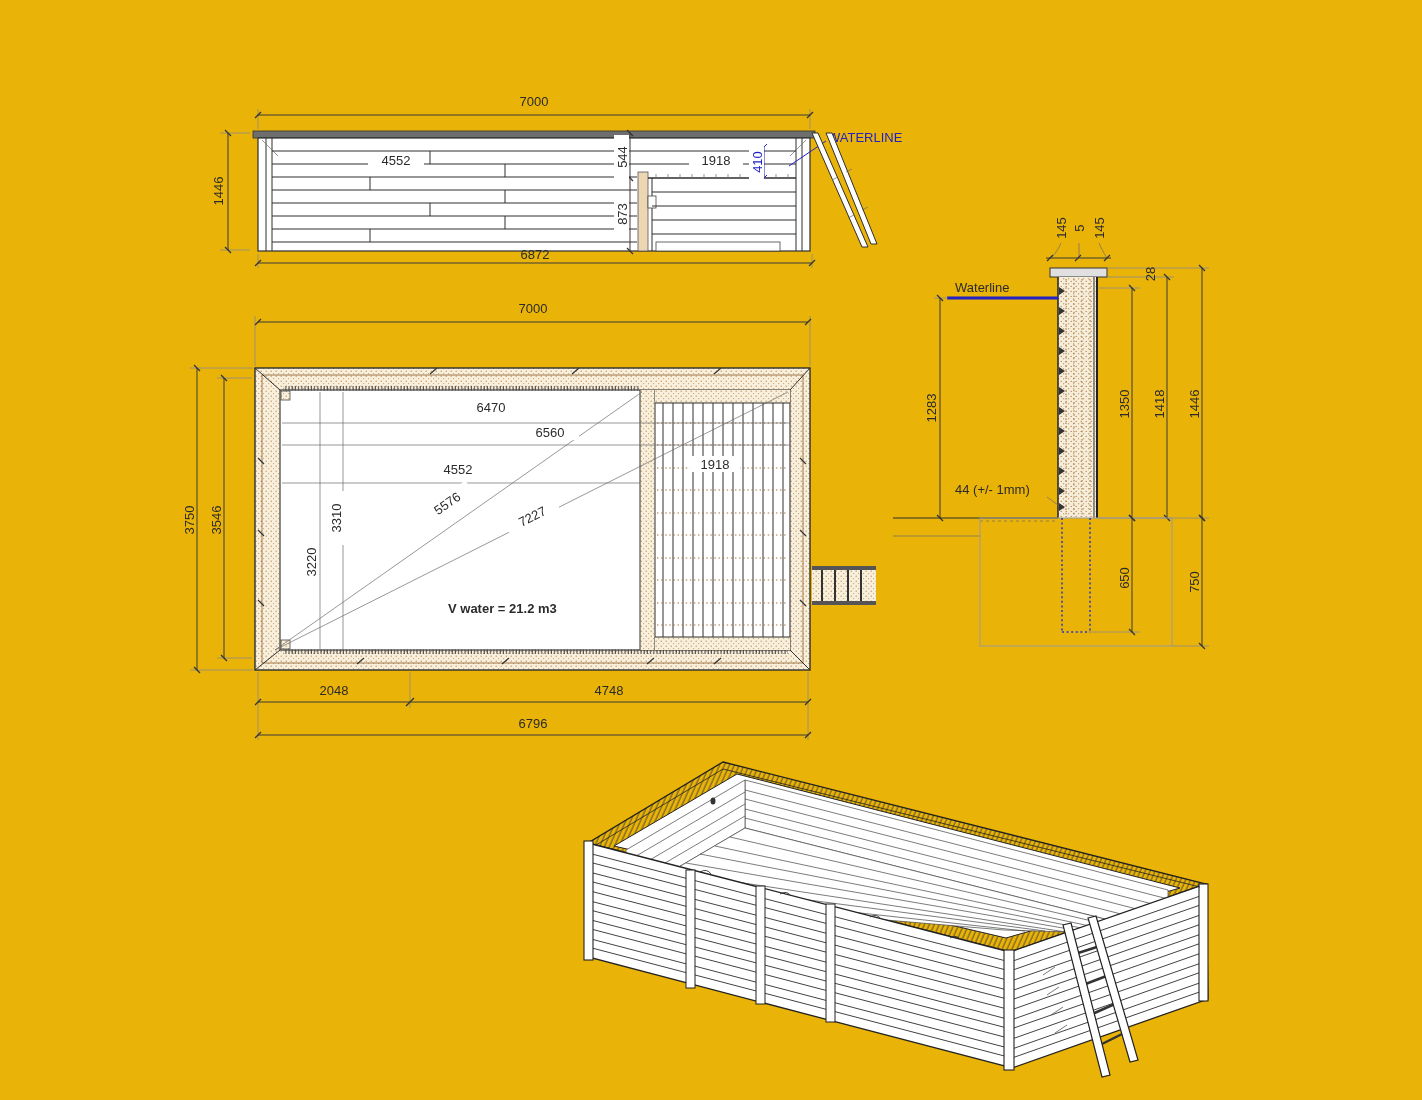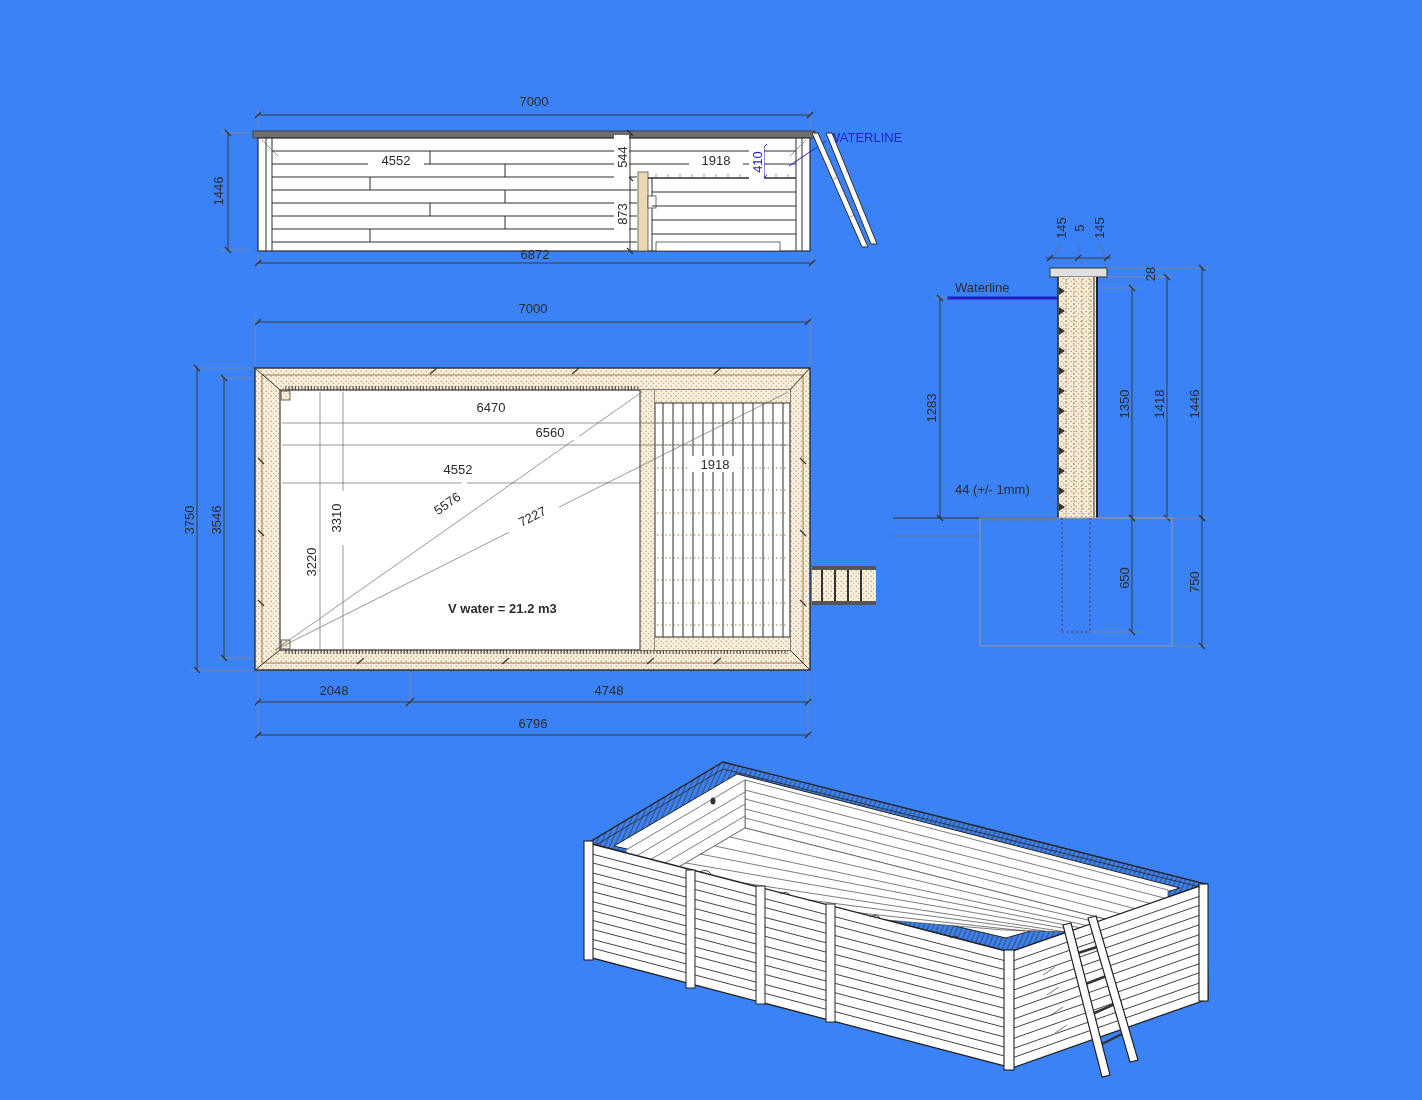--- a/index.html
+++ b/index.html
@@ -1,16 +1,16 @@
 <!DOCTYPE html>
 <html><head>
 <meta charset="utf-8">
 <style>
   html,body{margin:0;padding:0;background:#ffffff;}
-  .canvas{position:relative;width:1422px;height:1100px;background:#3b82f6;overflow:hidden;
+  .canvas{position:relative;width:1422px;height:1100px;background:#eab308;overflow:hidden;
           font-family:"Liberation Sans", sans-serif;}
   svg{position:absolute;}
   svg text{font-family:"Liberation Sans", sans-serif;font-size:13px;fill:#2b2b2b;}
   .dim{stroke:#3a3a3a;stroke-width:1;fill:none}
   .ext{stroke:#8a8a8a;stroke-width:0.8;fill:none}
   .ln{stroke:#2e2e2e;stroke-width:1;fill:none}
   .ln2{stroke:#2e2e2e;stroke-width:1.6;fill:none}
   .thin{stroke:#6b6b6b;stroke-width:0.7;fill:none}
   .tk{stroke:#333;stroke-width:1.2;fill:none}
   .blueln{stroke:#2121c4;stroke-width:1;fill:none}

